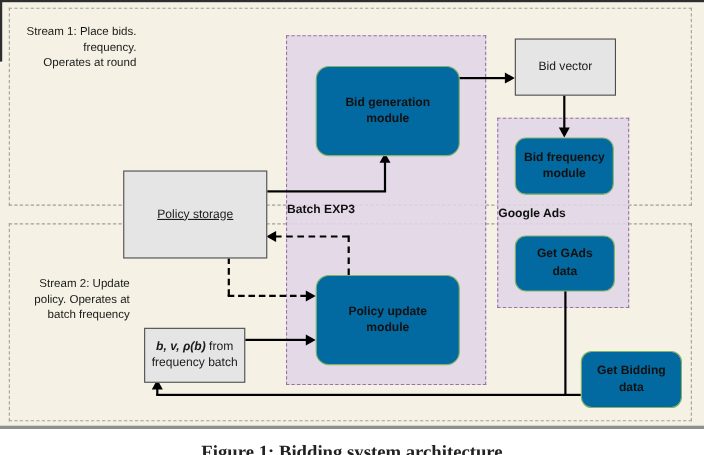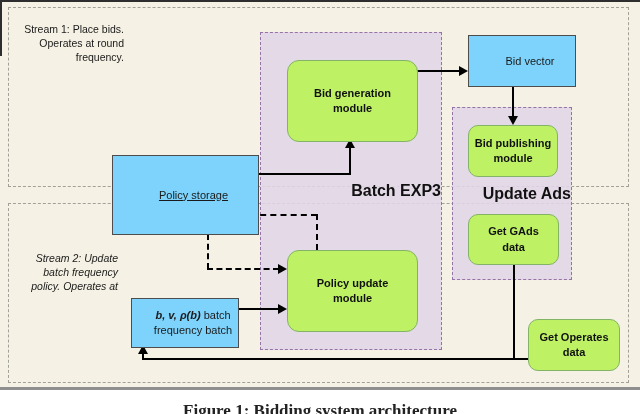--- a/index.html
+++ b/index.html
@@ -8,26 +8,26 @@
   .diagram-bg{position:absolute;left:0;top:0;width:640px;height:388px;background:#f5f1e4;}
   .frame-top{position:absolute;left:0;top:0;width:640px;height:2px;background:#2e2e2e;}
   .frame-left{position:absolute;left:0;top:0;width:2px;height:56px;background:#2e2e2e;}
   .bottom-rule{position:absolute;left:0;top:387px;width:640px;height:3px;background:#8f8f8f;}
 
   .stream-box{position:absolute;border:1.5px dashed #a1a199;background:transparent;}
   .stream-label{position:absolute;font-size:10.5px;line-height:1.32;color:#1a1a1a;text-align:right;}
 
   .purple-box{position:absolute;border:1.5px dashed #9673a6;background:rgba(225,213,231,0.88);}
   .purple-label{position:absolute;left:0;width:100%;top:50%;transform:translateY(-50%);
-    text-align:right;font-weight:bold;font-size:16px;color:#111;}
+    text-align:left;font-weight:bold;font-size:11px;color:#111;}
 
-  .white-box{position:absolute;background:#7dd3fc;border:1px solid #4d4d4d;
+  .white-box{position:absolute;background:#e5e5e5;border:1px solid #4d4d4d;
     display:flex;align-items:center;justify-content:center;flex-direction:column;
-    font-size:11px;color:#1a1a1a;text-align:right;line-height:1.35;padding-left:16px;}
-  .green-box{position:absolute;background:#bef264;border:1px solid #82b366;border-radius:12px;
+    font-size:11px;color:#1a1a1a;text-align:right;line-height:1.35;}
+  .green-box{position:absolute;background:#0369a1;border:1px solid #82b366;border-radius:12px;
     display:flex;align-items:center;justify-content:center;flex-direction:column;
     font-weight:bold;font-size:11px;color:#111;text-align:center;line-height:1.4;}
 
   .hline{position:absolute;border-top:2px solid #000;height:0;}
   .vline{position:absolute;border-left:2px solid #000;width:0;}
   .hdash{position:absolute;border-top:2px dashed #000;height:0;}
   .vdash{position:absolute;border-left:2px dashed #000;width:0;}
 
   .arr{position:absolute;width:0;height:0;}
   .arr-up{border-left:5px solid transparent;border-right:5px solid transparent;border-bottom:9px solid #000;}
@@ -48,34 +48,34 @@
 
   <div class="diagram-bg"></div>
   <div class="frame-top"></div>
   <div class="frame-left"></div>
 
   <div class="stream-box" style="left:8px;top:7px;width:619px;height:178px;"></div>
   <div class="stream-box" style="left:8px;top:203px;width:619px;height:178px;"></div>
 
   <div class="stream-label" style="left:12px;top:23px;width:112px;">
     <div>Stream 1: Place bids.</div>
+    <div>frequency.</div>
     <div>Operates at round</div>
-    <div>frequency.</div>
   </div>
-  <div class="stream-label" style="left:6px;top:252px;width:112px;font-style:italic;">
+  <div class="stream-label" style="left:6px;top:252px;width:112px;">
     <div>Stream 2: Update</div>
+    <div>policy. Operates at</div>
     <div>batch frequency</div>
-    <div>policy. Operates at</div>
   </div>
 
   <div class="purple-box" style="left:260px;top:32px;width:180px;height:316px;">
     <div class="purple-label">Batch EXP3</div>
   </div>
   <div class="purple-box" style="left:452px;top:107px;width:118px;height:171px;">
-    <div class="purple-label">Update Ads</div>
+    <div class="purple-label">Google Ads</div>
   </div>
 
   <div class="hline" style="left:241px;top:173px;width:110px;"></div>
   <div class="vline" style="left:349px;top:147px;height:27px;"></div>
   <div class="arr arr-up" style="left:345px;top:139px;"></div>
 
   <div class="hline" style="left:416px;top:70px;width:44px;"></div>
   <div class="arr arr-right" style="left:459px;top:66px;"></div>
 
   <div class="vline" style="left:512px;top:85px;height:32px;"></div>
@@ -109,36 +109,36 @@
   <div class="green-box" style="left:287px;top:250px;width:129px;height:80px;">
     <span>Policy update</span>
     <span>module</span>
   </div>
 
   <div class="white-box" style="left:468px;top:35px;width:90px;height:50px;">
     <span>Bid vector</span>
   </div>
 
   <div class="green-box" style="left:468px;top:125px;width:88px;height:50px;border-radius:10px;">
-    <span>Bid publishing</span>
+    <span>Bid frequency</span>
     <span>module</span>
   </div>
 
   <div class="green-box" style="left:468px;top:214px;width:89px;height:49px;border-radius:10px;">
     <span>Get GAds</span>
     <span>data</span>
   </div>
 
   <div class="green-box" style="left:528px;top:319px;width:90px;height:50px;border-radius:10px;">
-    <span>Get Operates</span>
+    <span>Get Bidding</span>
     <span>data</span>
   </div>
 
   <div class="white-box" style="left:131px;top:298px;width:90px;height:48px;">
-    <span><span class="bi">b, v, ρ(b)</span><span> batch</span></span>
+    <span><span class="bi">b, v, ρ(b)</span><span> from</span></span>
     <span>frequency batch</span>
   </div>
 
 
   <div class="bottom-rule"></div>
   <div class="caption">Figure 1: Bidding system architecture</div>
 
 </div>
 
 </body></html>

